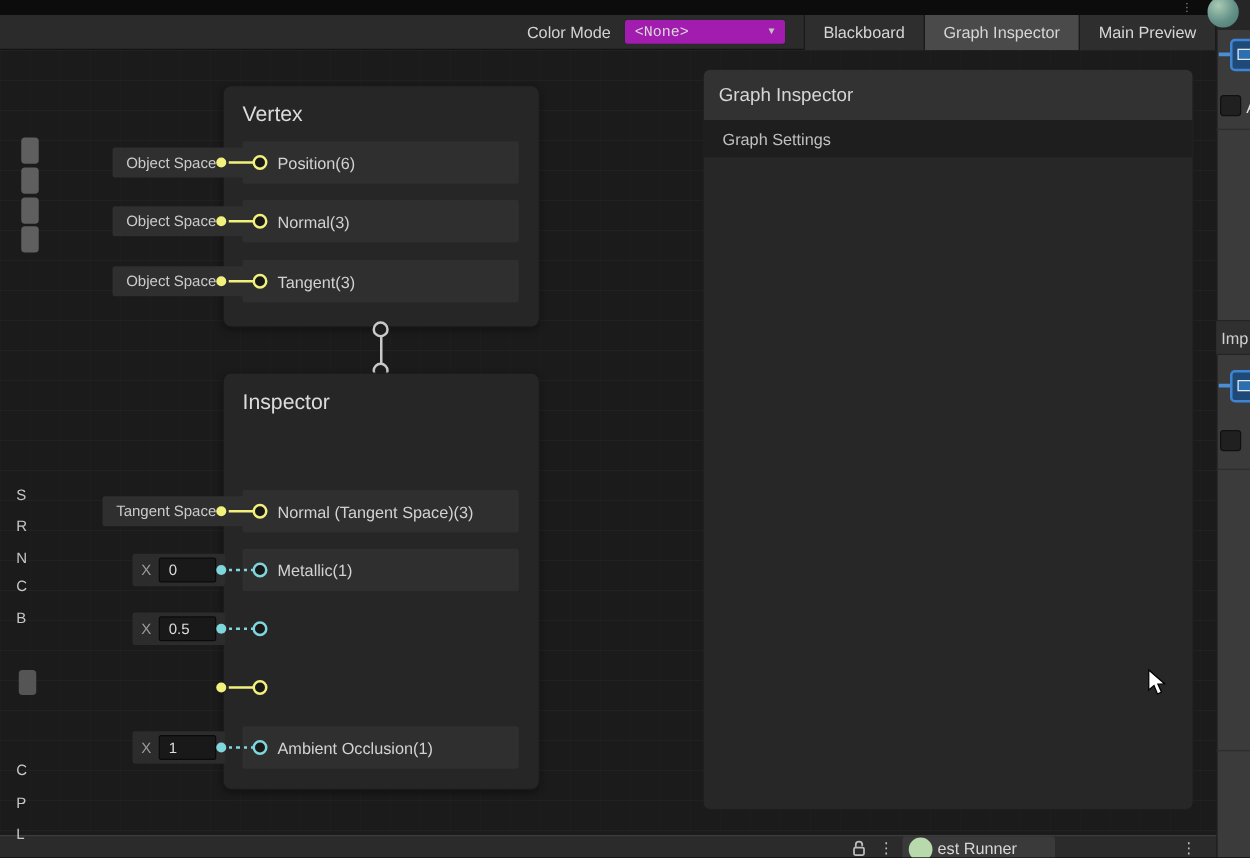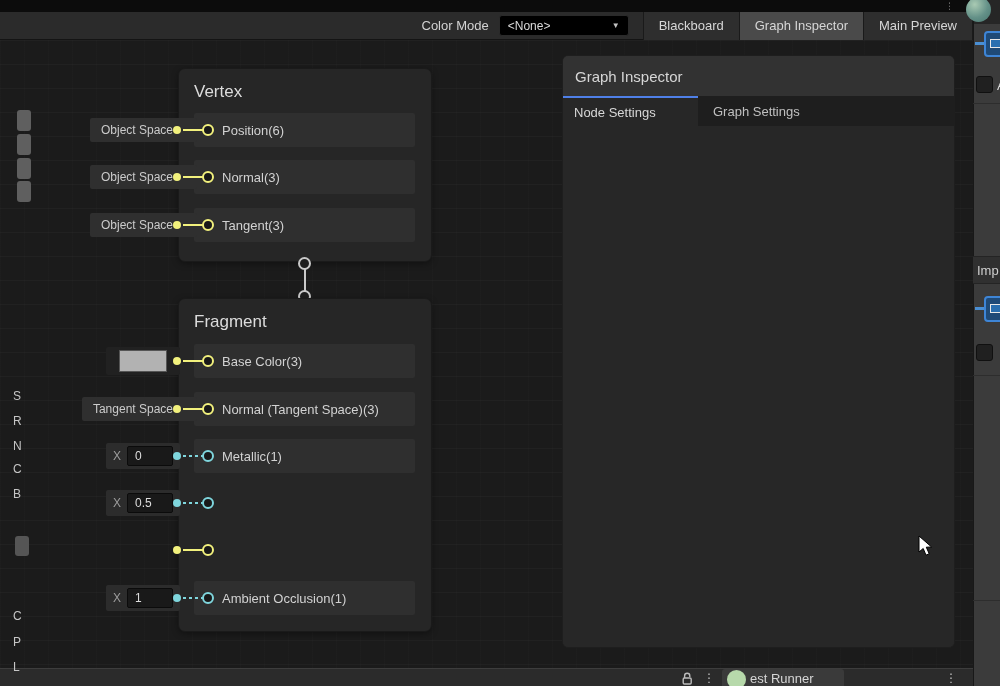--- a/index.html
+++ b/index.html
@@ -13,23 +13,23 @@
   .titlebar { position:absolute; left:0; top:0; width:1000px; height:12px; background:#0c0c0c; }
   .titlebar-kebab { position:absolute; left:945px; top:0; color:#8a8a8a; font-size:9px; line-height:12px; }
   
   .toolbar {
     position:absolute; left:0; top:12px; width:973px; height:28px;
     background:#2b2b2b; border-bottom:1px solid #141414;
     display:flex; align-items:center; justify-content:flex-end;
   }
   .cm-label { font-size:13px; color:#d2d2d2; margin-right:10px; }
   .cm-dropdown {
-    width:130px; height:21px; background:#000000; border-radius:3px;
+    width:130px; height:21px; background:#a21caf; border-radius:3px;
     border:1px solid #2a2a2a; display:flex; align-items:center;
-    padding:0 8px; margin-right:14px; cursor:default;
+    padding:0 8px; margin-right:14px; cursor:default;font-family:Liberation Mono, monospace;
   }
   .cm-dropdown .val { font-size:12px; color:#dadada; flex:1; }
   .cm-dropdown .arrow { font-size:8px; color:#c2c2c2; }
   .tb-sep { width:1px; height:28px; background:#1a1a1a; }
   .tb-btn {
     height:28px; display:flex; align-items:center; padding:0 15px;
     font-size:13px; color:#d6d6d6; background:#2e2e2e; cursor:default;
   }
   .tb-btn.active { background:#4a4a4a; }
   
@@ -188,27 +188,26 @@
 
     <div class="node" id="vertex-node">
       <div class="node-title">Vertex</div>
     </div>
 
     <div class="stack-connector-line"></div>
     <div class="stack-connector-circle top"></div>
     <div class="stack-connector-circle bottom"></div>
 
     <div class="node" id="fragment-node">
-      <div class="node-title">Fragment</div>
+      <div class="node-title">Inspector</div>
     </div>
 
     <div class="inspector">
       <div class="insp-header">Graph Inspector</div>
       <div class="insp-tabs">
-        <div class="insp-tab-active" id="tab-node-settings" style="border-top-color: rgb(79, 128, 232);">Node Settings</div>
         <div class="insp-tab-inactive">Graph Settings</div>
       </div>
       <div class="insp-body"></div>
     </div>
 
     <div class="cursor">
       <svg width="16" height="22" viewBox="0 0 16 22">
         <polygon points="1,1 1,17 5.2,13.5 8,20.2 11.2,18.7 8.3,12.2 13.6,12" fill="#ffffff" stroke="#000000" stroke-width="1"></polygon>
       </svg>
     </div>
@@ -238,33 +237,20 @@
         <div class="conn-dot" style="background: rgb(242, 241, 125);"></div>
         <div class="port" style="border-color: rgb(242, 241, 125);"></div>
       </div>
       <div class="row-line" style="top: 168px;">
         <div class="node-row">
           <span>Tangent(3)</span>
         </div>
         <div class="widget-slot">
           <div class="widget-dropdown">
             <span>Object Space</span>
-          </div>
-        </div>
-        <div class="conn-line" style="background: rgb(242, 241, 125);"></div>
-        <div class="conn-dot" style="background: rgb(242, 241, 125);"></div>
-        <div class="port" style="border-color: rgb(242, 241, 125);"></div>
-      </div>
-      <div class="row-line" style="top: 304px;">
-        <div class="node-row">
-          <span>Base Color(3)</span>
-        </div>
-        <div class="widget-slot">
-          <div class="widget-colorwrap">
-            <div class="widget-swatch" style="background: rgb(178, 178, 178);"></div>
           </div>
         </div>
         <div class="conn-line" style="background: rgb(242, 241, 125);"></div>
         <div class="conn-dot" style="background: rgb(242, 241, 125);"></div>
         <div class="port" style="border-color: rgb(242, 241, 125);"></div>
       </div>
       <div class="row-line" style="top: 352px;">
         <div class="node-row">
           <span>Normal (Tangent Space)(3)</span>
         </div>

